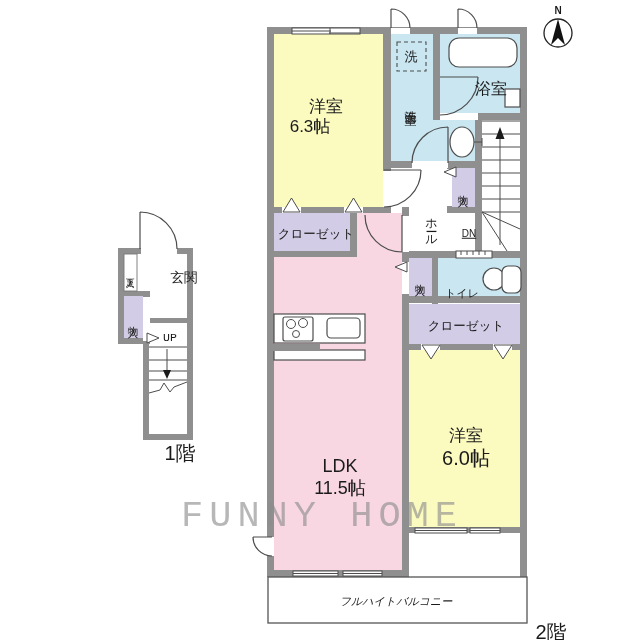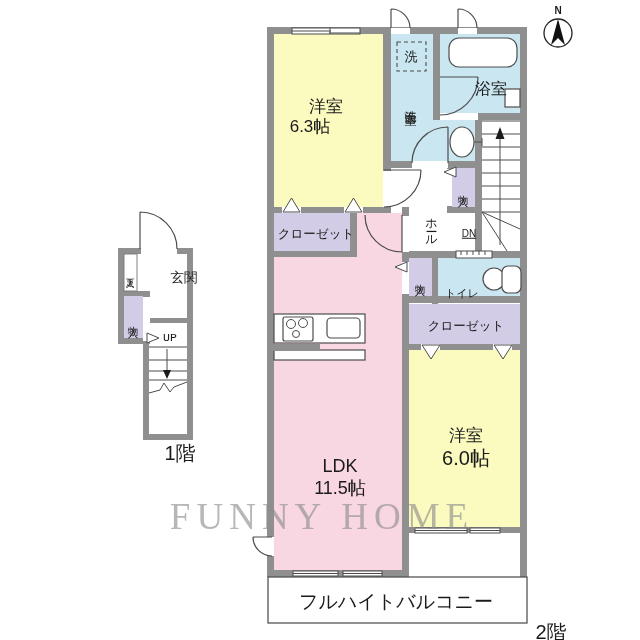--- a/index.html
+++ b/index.html
@@ -14,21 +14,21 @@
   .gap{fill:#ffffff;}
   .ln{stroke:var(--line);stroke-width:1.2;fill:none;}
   .thin{stroke:var(--line);stroke-width:1;fill:none;}
   .fix{stroke:var(--line);stroke-width:1.2;fill:#ffffff;}
   .tri{stroke:var(--line);stroke-width:1;fill:#ffffff;}
   .win{stroke:var(--line);stroke-width:1;fill:#ffffff;}
   .lbl{position:absolute;transform:translate(-50%,-50%);white-space:nowrap;
        color:var(--text);line-height:1.25;text-align:center;}
   .vtext{writing-mode:vertical-rl;text-orientation:upright;letter-spacing:1px;}
   #watermark{position:absolute;left:322px;top:516px;transform:translate(-50%,-50%);
-       font-family:Liberation Serif, serif;font-size:37px;letter-spacing:6px;
+       font-family:Liberation Mono, monospace;font-size:37px;letter-spacing:6px;
        color:var(--watermark);opacity:.62;white-space:nowrap;}
 </style>
 </head>
 <body>
 
 <div id="plan">
   <svg width="640" height="640" viewBox="0 0 640 640">
 
     <g>
       <rect class="room-yellow" x="274" y="34" width="109" height="173"></rect>
@@ -181,21 +181,21 @@
   <div class="lbl vtext" style="left:463px;top:188px;font-size:10.5px;">物入</div>
   <div class="lbl" style="left:469px;top:234px;font-size:10px;text-decoration:underline;">DN</div>
   <div class="lbl" style="left:316px;top:235px;font-size:12.5px;">クローゼット</div>
   <div class="lbl vtext" style="left:420px;top:277px;font-size:10.5px;">物入</div>
   <div class="lbl" style="left:462px;top:294px;font-size:11px;">トイレ</div>
   <div class="lbl" style="left:466px;top:327px;font-size:12.5px;">クローゼット</div>
   <div class="lbl" style="left:466px;top:436px;font-size:17px;">洋室</div>
   <div class="lbl" style="left:466px;top:458px;font-size:20px;">6.0帖</div>
   <div class="lbl" style="left:340px;top:466px;font-size:18px;">LDK</div>
   <div class="lbl" style="left:340px;top:488px;font-size:18px;text-align:right;">11.5帖</div>
-  <div class="lbl" style="left:396px;top:602px;font-size:19px;">フルハイトバルコニー</div>
+  <div class="lbl" style="left:396px;top:602px;font-size:11px;font-style:italic;">フルハイトバルコニー</div>
   <div class="lbl" style="left:551px;top:616px;font-size:20px;margin-top:16px;">2階</div>
 
   <div class="lbl" style="left:165px;top:278px;font-size:13.5px;margin-left:19px;">玄関</div>
   <div class="lbl vtext" style="left:130.5px;top:272px;font-size:8.5px;letter-spacing:0;">下足入</div>
   <div class="lbl vtext" style="left:133px;top:319px;font-size:10.5px;">物入</div>
   <div class="lbl" style="left:170px;top:338px;font-size:11.5px;font-family:Liberation Mono, monospace;">UP</div>
   <div class="lbl" style="left:180px;top:453px;font-size:20px;">1階</div>
 
   <div class="lbl" style="left:558px;top:11px;font-size:10px;font-weight:bold;">N</div>
 

